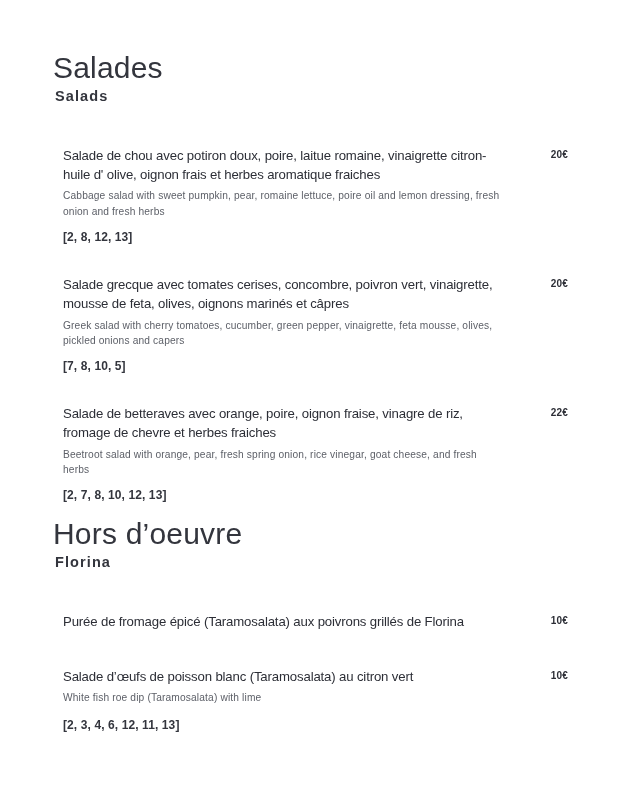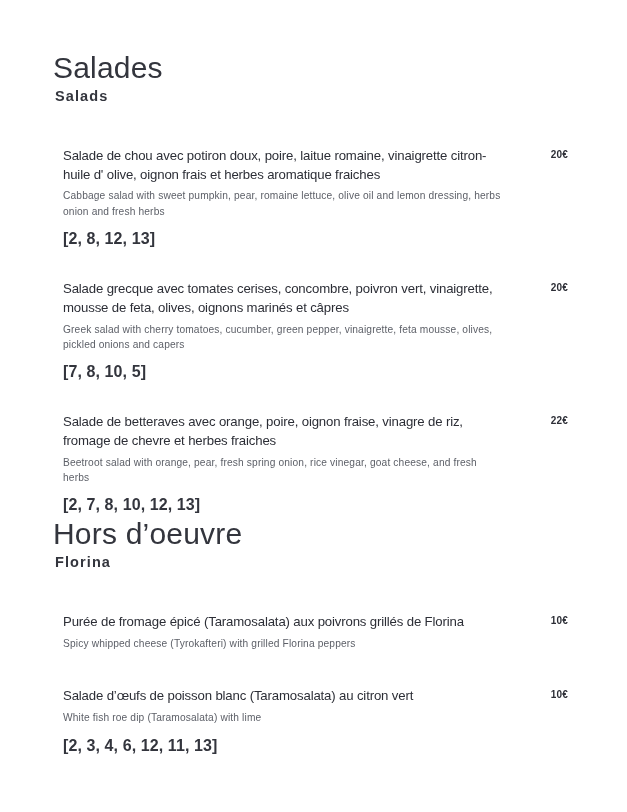--- a/index.html
+++ b/index.html
@@ -84,21 +84,21 @@
   .item-desc {
     font-size: 10.2px;
     font-weight: 500;
     line-height: 1.5;
     color: #5d6068;
     letter-spacing: 0.15px;
     margin: 4px 0 0 0;
     max-width: 450px;
   }
   .item-allergens {
-    font-size: 16px;
+    font-size: 12px;
     font-weight: 600;
     color: #33353d;
     letter-spacing: 0.1px;
     margin: 11px 0 0 0;
     white-space: pre;
   }
 
   
   #salades-head { position: absolute; left: 53px; top: 52px; }
   #salades-list { position: absolute; left: 53px; top: 137px; right: 49px; }
@@ -119,21 +119,21 @@
     <div class="section-subtitle">Salads</div>
   </div>
 
   <ul class="items" id="salades-list">
 
     <li class="item">
       <div class="item-row">
         <div class="item-name">Salade de chou avec potiron doux, poire, laitue romaine, vinaigrette citron-huile d' olive, oignon frais et herbes aromatique fraiches</div>
       </div>
       <div class="item-price">20€</div>
-      <div class="item-desc">Cabbage salad with sweet pumpkin, pear, romaine lettuce, olive oil and lemon dressing, herbs onion and fresh herbs</div>
+      <div class="item-desc">Cabbage salad with sweet pumpkin, pear, romaine lettuce, poire oil and lemon dressing, fresh onion and fresh herbs</div>
       <div class="item-allergens">[2, 8, 12, 13]</div>
     </li>
 
     <li class="item">
       <div class="item-row">
         <div class="item-name">Salade grecque avec tomates cerises, concombre, poivron vert, vinaigrette, mousse de feta, olives, oignons marinés et câpres</div>
       </div>
       <div class="item-price">20€</div>
       <div class="item-desc"> Greek salad with cherry tomatoes, cucumber, green pepper, vinaigrette, feta mousse, olives, pickled onions and capers</div>
       <div class="item-allergens">[7, 8, 10, 5]</div>
@@ -155,21 +155,20 @@
     <div class="section-subtitle">Florina</div>
   </div>
 
   <ul class="items" id="hors-list">
 
     <li class="item">
       <div class="item-row">
         <div class="item-name">Purée de fromage épicé (Taramosalata) aux poivrons grillés de Florina</div>
       </div>
       <div class="item-price">10€</div>
-      <div class="item-desc">Spicy whipped cheese (Tyrokafteri) with grilled Florina peppers</div>
     </li>
 
     <li class="item">
       <div class="item-row">
         <div class="item-name">Salade d’œufs de poisson blanc (Taramosalata) au citron vert</div>
       </div>
       <div class="item-price">10€</div>
       <div class="item-desc">White fish roe dip (Taramosalata) with lime</div>
       <div class="item-allergens">[2, 3, 4, 6, 12, 11, 13]</div>
     </li>

